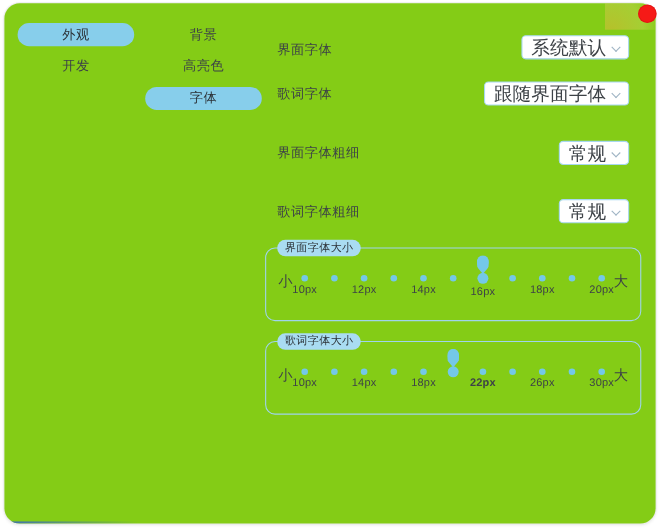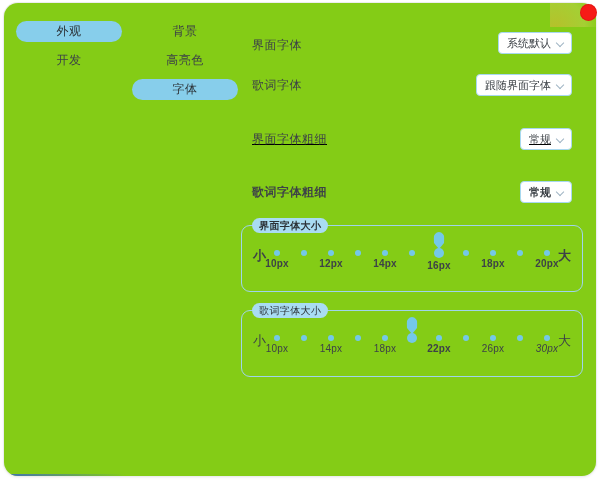--- a/index.html
+++ b/index.html
@@ -84,40 +84,40 @@
     position: absolute;
     left: 248px;
     width: 320px;
     height: 22px;
     display: flex;
     align-items: center;
     justify-content: space-between;
   }
   #row-ui-font      { top: 29px; align-items: flex-end; }
   #row-lyric-font   { top: 71px; align-items: center; }
-  #row-ui-weight    { top: 125px; text-decoration: underline; }
-  #row-lyric-weight { top: 178px; font-weight: bold; }
+  #row-ui-weight    { top: 125px; }
+  #row-lyric-weight { top: 178px; }
 
   .setting-label {
     font-size: 12px;
     color: #3d4247;
     letter-spacing: 0.5px;
     white-space: nowrap;
   }
 
   .dropdown {
     display: inline-flex;
     align-items: center;
     gap: 5px;
     height: 20px;
     padding: 0 6px 0 8px;
     background: #ffffff;
     border: 1px solid #a8d8ef;
     border-radius: 4px;
-    font-size: 11px;
+    font-size: 17px;
     color: #3d4247;
     white-space: nowrap;
     cursor: pointer;
   }
   .chevron-down {
     width: 9px;
     height: 9px;
     flex: 0 0 auto;
     position: relative;
   }
@@ -136,21 +136,21 @@
   
   .slider-panel {
     position: absolute;
     left: 237px;
     width: 340px;
     height: 65px;
     border: 1px solid #9fd4ec;
     border-radius: 9px;
     background: transparent;
   }
-  #panel-ui-size    { top: 222px; font-weight: bold; }
+  #panel-ui-size    { top: 222px; }
   #panel-lyric-size { top: 307px; }
 
   .panel-legend {
     position: absolute;
     left: 10px;
     top: -8px;
     height: 15px;
     line-height: 15px;
     padding: 0 7px;
     background: #a9dcf2;
@@ -367,21 +367,21 @@
             <div class="tick-label"></div>
           </div>
           <div class="tick" style="left: 80%;">
             <div class="tick-dot"></div>
             <div class="tick-label">26px</div>
           </div>
           <div class="tick" style="left: 90%;">
             <div class="tick-dot"></div>
             <div class="tick-label"></div>
           </div>
-          <div class="tick" style="left: 100%; font-style: italic;">
+          <div class="tick" style="left: 100%;">
             <div class="tick-dot"></div>
             <div class="tick-label">30px</div>
           </div>
         </div>
     </div>
   </div>
 
   <div id="bottom-edge"></div>
 </div>
 

